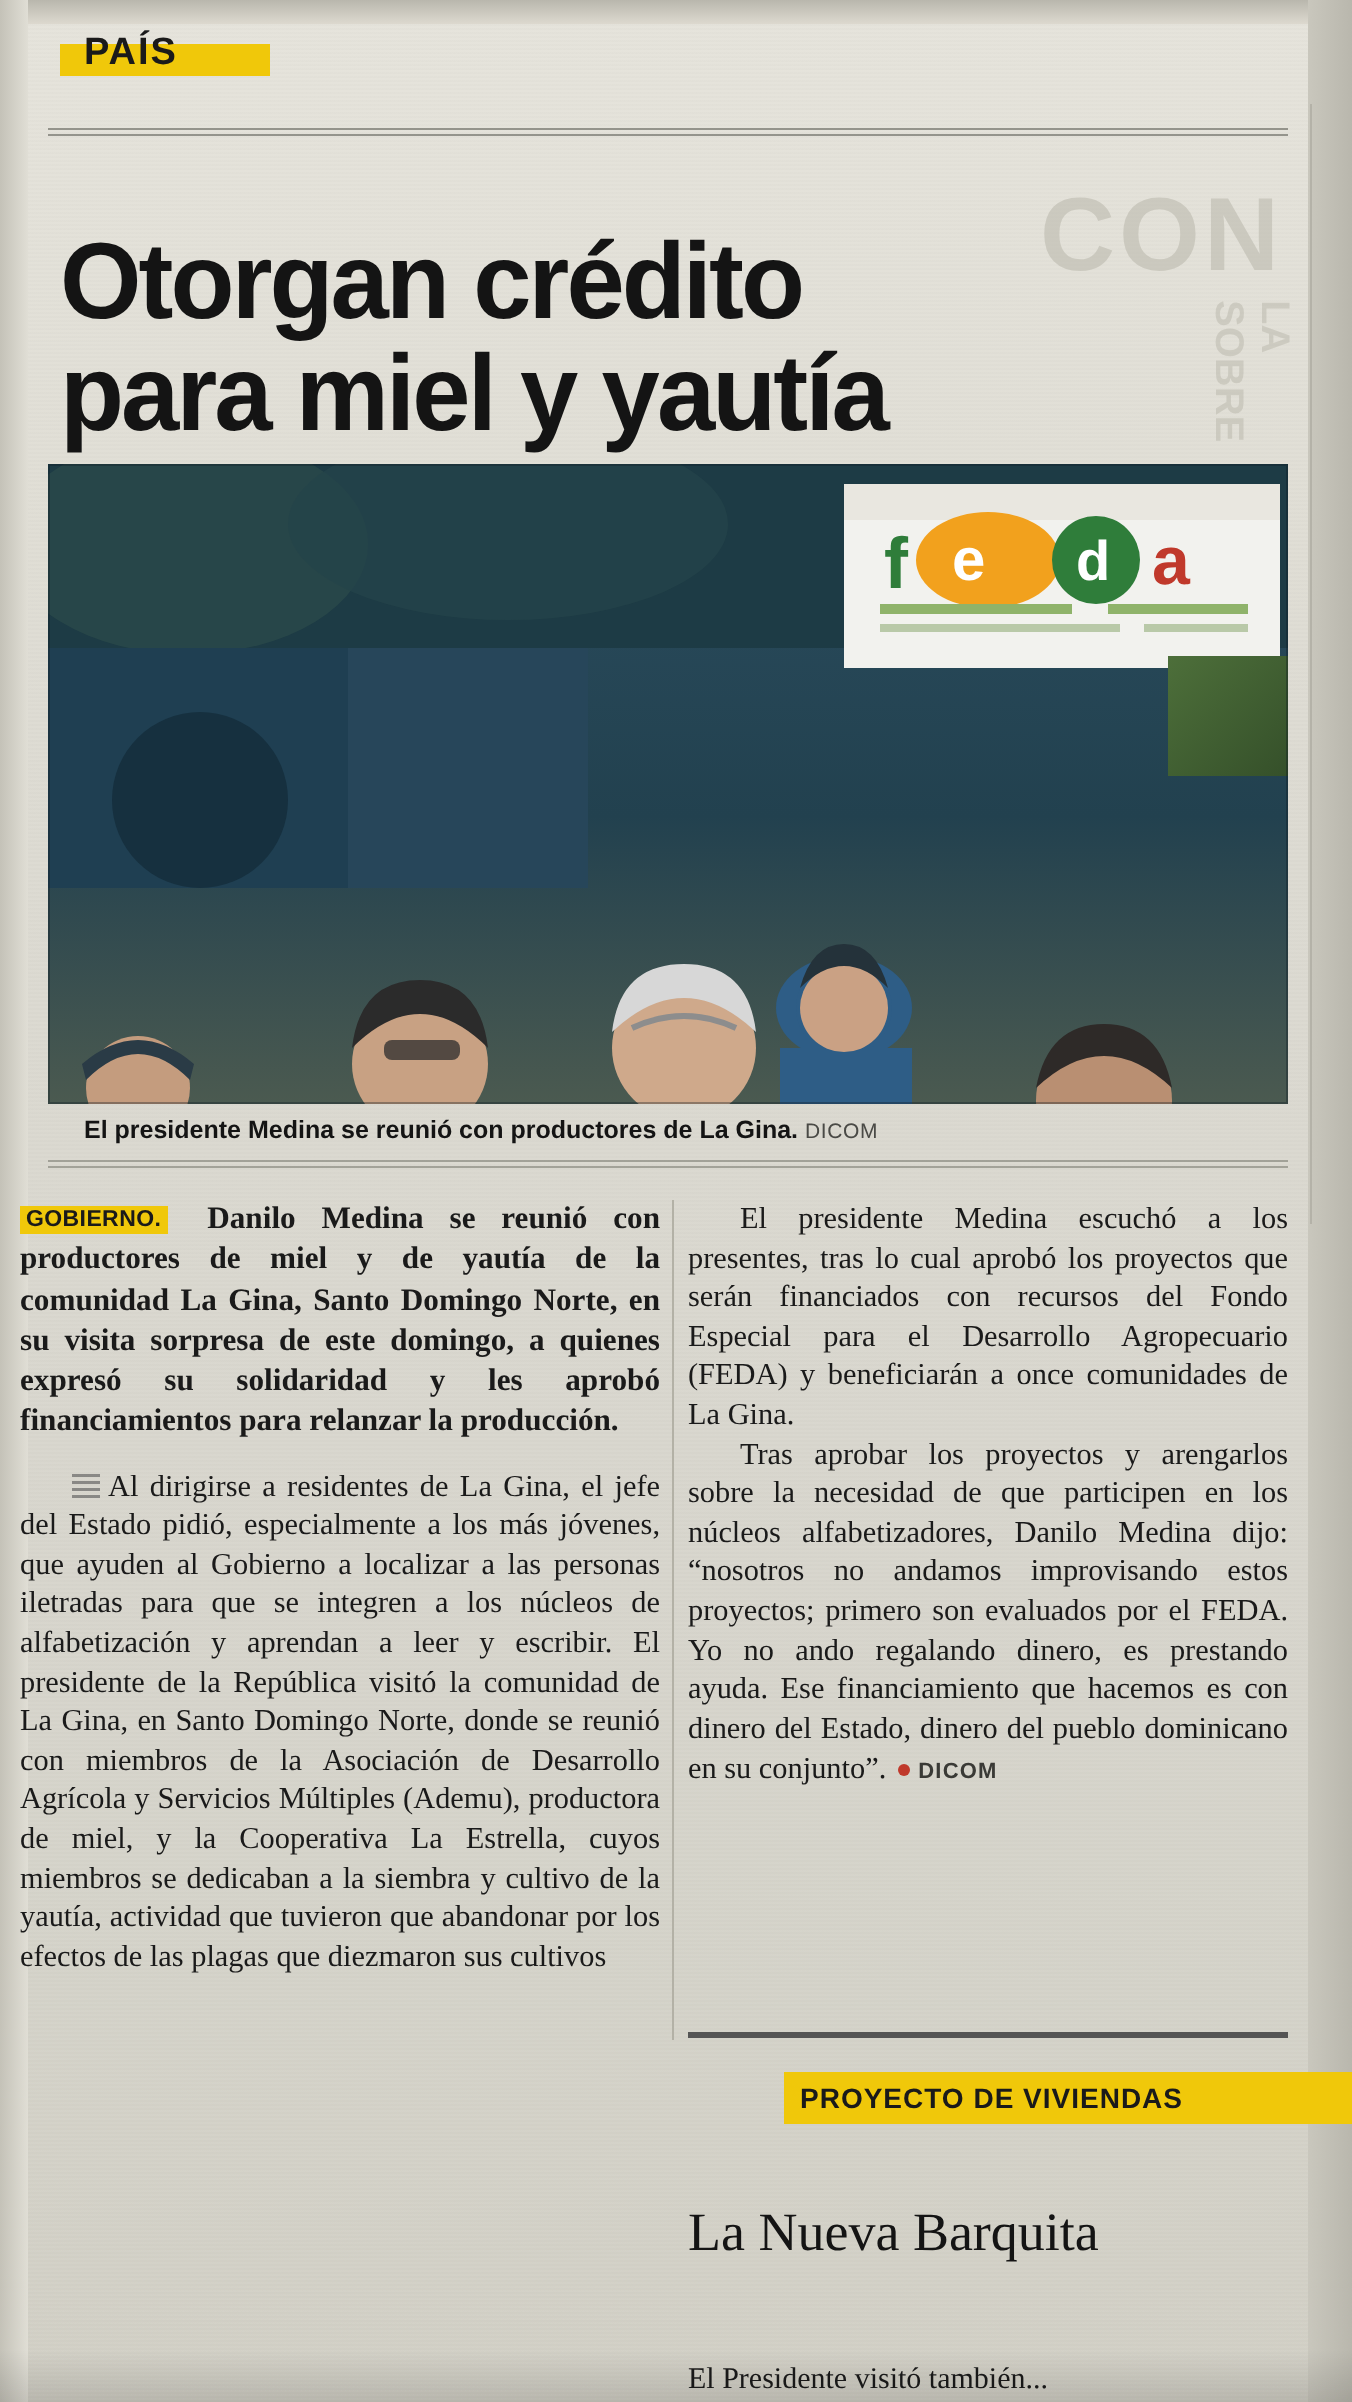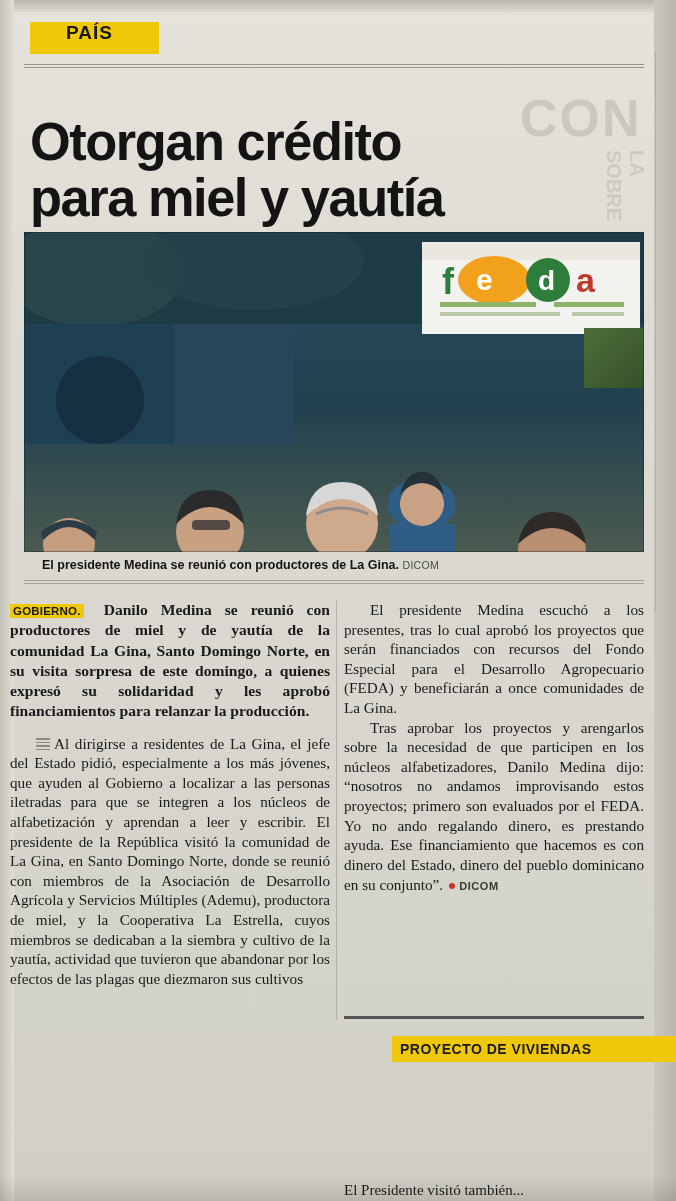--- a/index.html
+++ b/index.html
@@ -26,23 +26,23 @@
     position:absolute;top:0;right:0;width:22px;height:1201px;
     background:linear-gradient(90deg,#c9c7bd,#b9b7ad);
   }
   .gutter-line{
     position:absolute;top:52px;left:655px;width:1px;height:560px;
     background:#b4b2a8;
   }
   
   .section-bar{
     position:absolute;left:30px;top:22px;
-    width:105px;height:32px;
+    width:105px;height:16px;
     background:#f0c80a;
-    display:flex;align-items:flex-start;padding-left:24px;
+    display:flex;align-items:flex-end;
   }
   .section-bar span{
     font-family:"Liberation Sans", sans-serif;
     font-weight:bold;font-size:19px;letter-spacing:1px;
     color:#1a1a1a;margin-left:12px;
   }
   .rule-top{
     position:absolute;left:24px;top:62px;width:620px;height:6px;
     background:repeating-linear-gradient(0deg,#7a7a72 0 1px,transparent 1px 3px);
     opacity:.75;
@@ -295,17 +295,18 @@
     <p class="body-p"><span>El presidente Medina escuchó a los presentes, tras lo cual aprobó los proyectos que serán financiados con recursos del Fondo Especial para el Desarrollo Agropecuario (FEDA) y beneficiarán a once comunidades de La Gina.</span></p>
     <p class="body-p"><span>Tras aprobar los proyectos y arengarlos sobre la necesidad de que participen en los núcleos alfabetizadores, Danilo Medina dijo: “nosotros no andamos improvisando estos proyectos; primero son evaluados por el FEDA. Yo no ando regalando dinero, es prestando ayuda. Ese financiamiento que hacemos es con dinero del Estado, dinero del pueblo dominicano en su conjunto”.</span><span class="dot"></span><span class="dicom-end">DICOM</span></p>
   </div>
 
   <div class="teaser-rule"></div>
   <div class="teaser-bar">
     <span>PROYECTO DE VIVIENDAS</span>
   </div>
   <div class="teaser-head">
     <br>
+    <span>La Nueva Barquita</span>
   </div>
   <div class="teaser-body">El Presidente visitó también...</div>
 
   <div class="bottom-shadow"></div>
 </div>
 
 </body></html>

